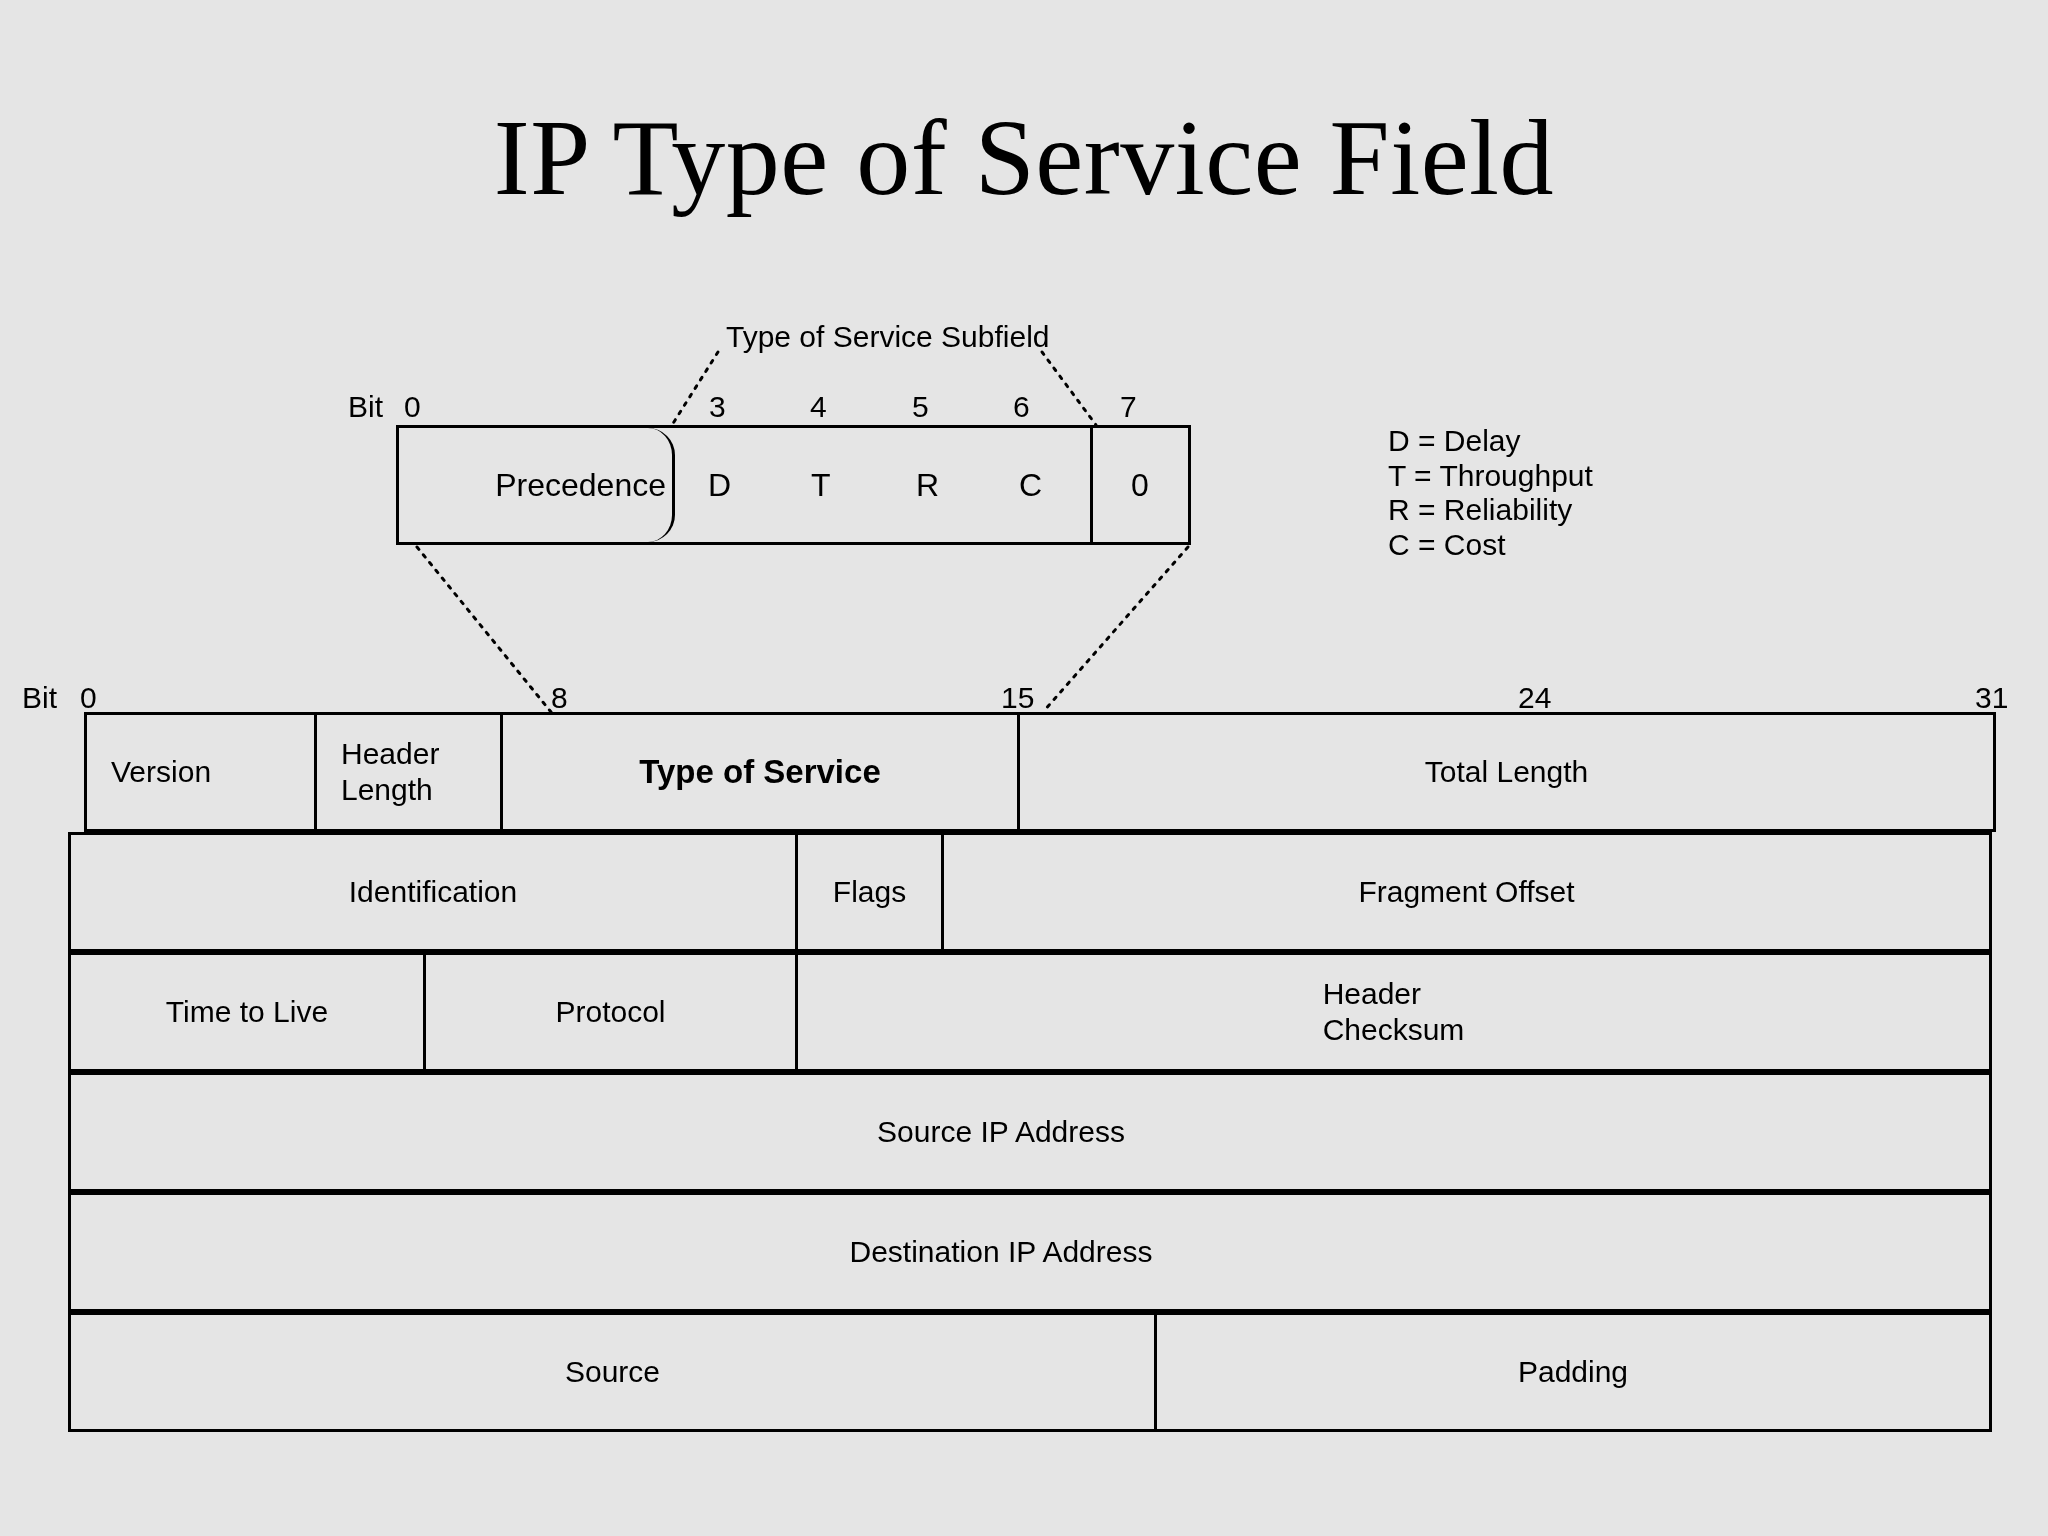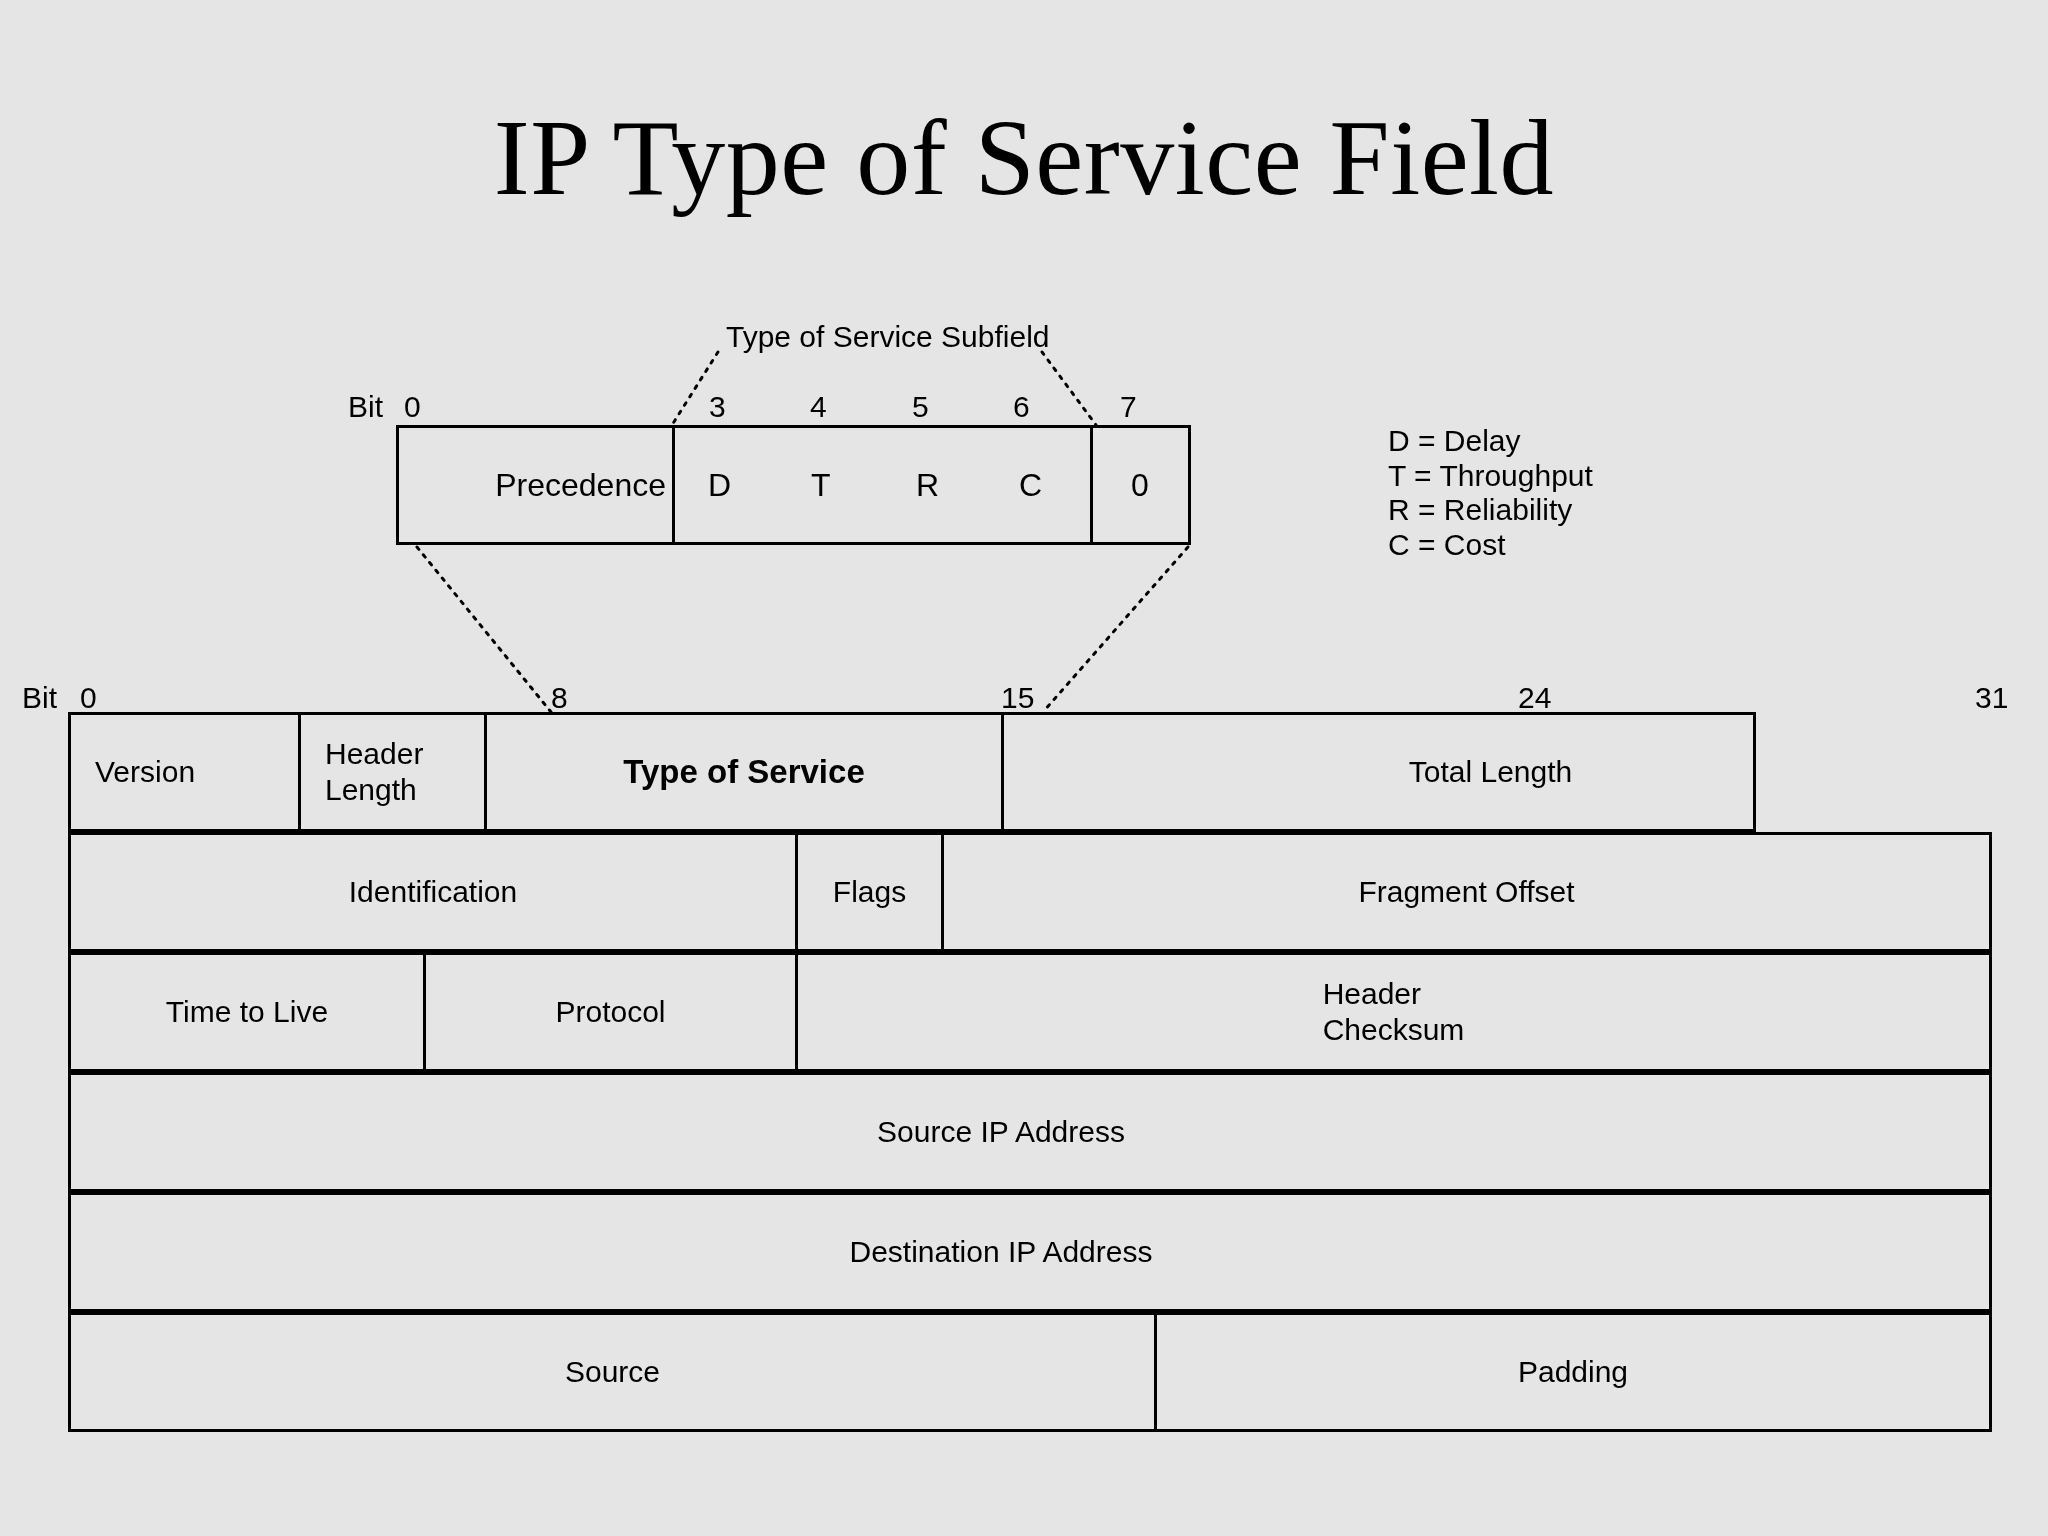--- a/index.html
+++ b/index.html
@@ -62,20 +62,21 @@
     box-sizing: border-box;
     position: relative;
     display: flex;
     align-items: center;
   }
   #tos-cell-precedence {
     width: 276px;
     border-right: 3px solid #000;
     justify-content: flex-end;
     padding-right: 6px;
+    border-radius: 27px;
   }
   #tos-cell-dtrc {
     width: 418px;
     border-right: 3px solid #000;
     justify-content: flex-start;
   }
   #tos-cell-zero {
     width: 95px;
     justify-content: flex-start;
     padding-left: 38px;
@@ -187,21 +188,21 @@
 
   <div class="hdr-bit" style="left:22px; top:681px;">Bit</div>
   <div class="hdr-bit" style="left:80px; top:681px;">0</div>
   <div class="hdr-bit" style="left:551px; top:681px;">8</div>
   <div class="hdr-bit" style="left:1001px; top:681px;">15</div>
   <div class="hdr-bit" style="left:1518px; top:681px;">24</div>
   <div class="hdr-bit" style="left:1975px; top:681px;">31</div>
 
   <div id="ip-header">
 
-    <div class="hrow" style="top:0px; width:1688px; height:120px;">
+    <div class="hrow" style="top:0px; width:1912px; height:120px;margin-left:16px;">
       <div class="hcell left bord-r" style="left:0px; width:230px;">
         <span class="lbl">Version</span>
       </div>
       <div class="hcell left bord-r" style="left:230px; width:186px;">
         <span class="lbl">Header
 Length</span>
       </div>
       <div class="hcell" style="left:933px; width:973px;">
         <span class="lbl">Total Length</span>
       </div>

